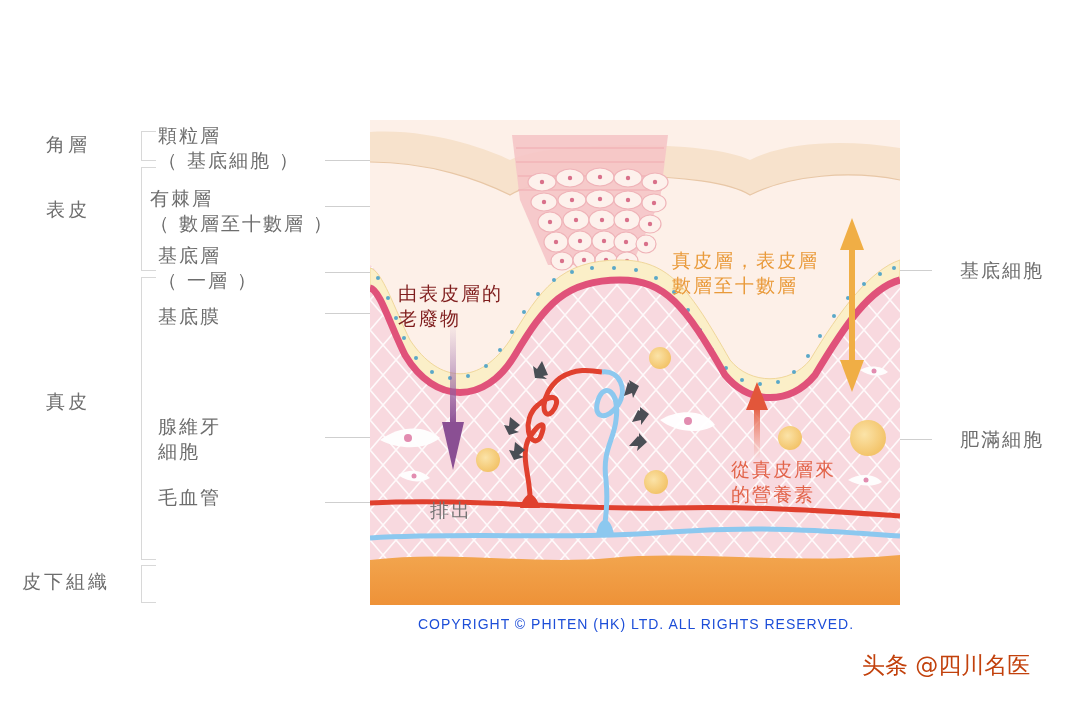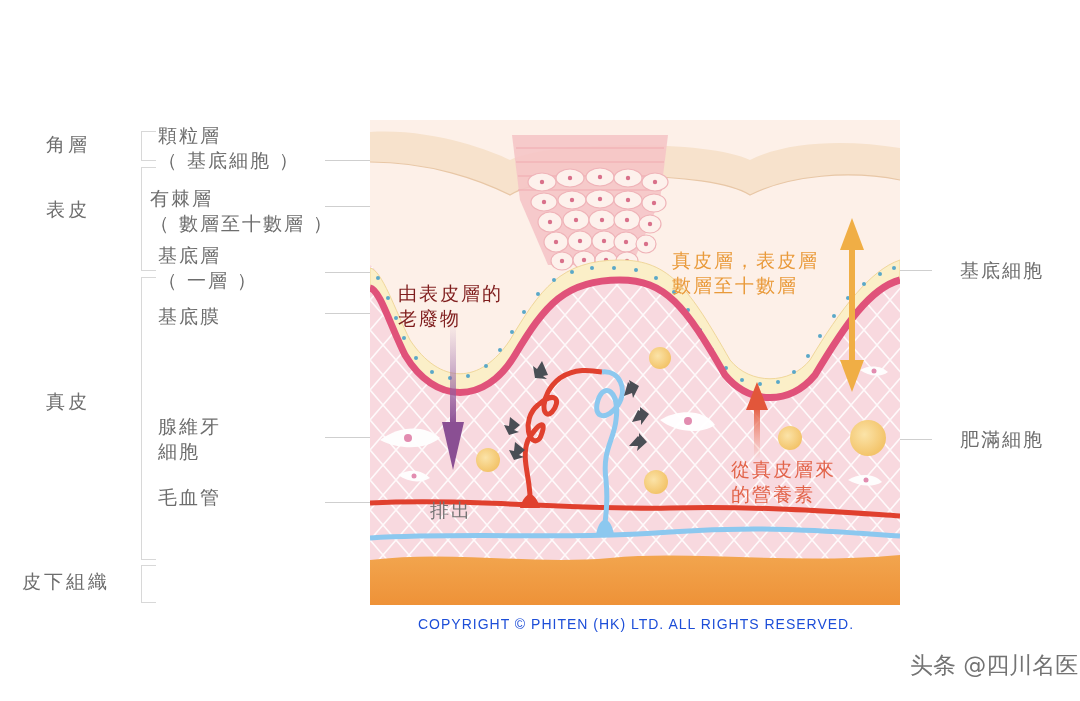--- a/index.html
+++ b/index.html
@@ -9,21 +9,21 @@
          text-align: left; line-height: 25px; white-space: nowrap; }
   .lbl.group { font-size: 19px; letter-spacing: 3px; }
   .line { position: absolute; height: 1px; background: #cfcfcf; }
   .bracket { position: absolute; border-left: 1.5px solid #d8d8d8; }
   .bracket::before, .bracket::after { content: ""; position: absolute; left: 0; width: 14px; height: 0; border-top: 1.5px solid #d8d8d8; }
   .bracket::before { top: 0; }
   .bracket::after { bottom: 0; }
   #diagram { position: absolute; left: 370px; top: 120px; }
   .anno { position: absolute; font-size: 19px; letter-spacing: 2px; line-height: 25px; white-space: nowrap; }
   .copyright { position: absolute; left: 418px; top: 616px; font-size: 14px; color: #1d4ed8; letter-spacing: 1px; font-family: "Liberation Sans", sans-serif; }
-  .watermark { position: absolute; left: 862px; top: 650px; font-size: 23px; color: #737373; font-family: "DejaVu Sans", sans-serif; margin-left: 48px; }
+  .watermark { position: absolute; left: 862px; top: 650px; font-size: 23px; color: #c2410c; font-family: "DejaVu Sans", sans-serif; }
 </style>
 </head>
 <body>
 
 <div class="lbl group" style="left:46px; top:132px;">角層</div>
 <div class="lbl group" style="left:46px; top:197px;">表皮</div>
 <div class="lbl group" style="left:46px; top:389px;">真皮</div>
 <div class="lbl group" style="left:22px; top:569px;">皮下組織</div>
 
 <div class="bracket" style="left:141px; top:131px; height:30px;"></div>

